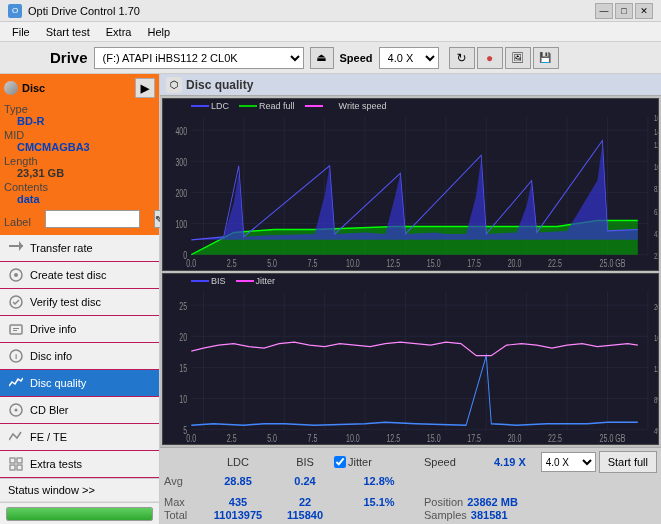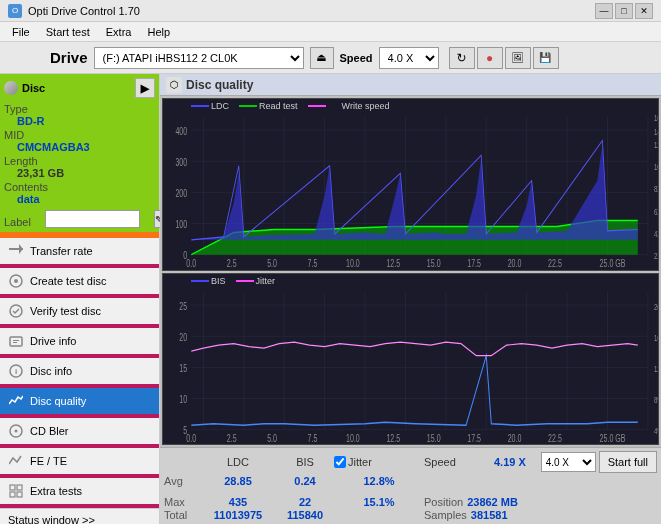--- a/index.html
+++ b/index.html
@@ -26,33 +26,33 @@
     .toolbar-icons { display: flex; gap: 2px; margin-left: 4px; }
     .toolbar-icon-btn { width: 26px; height: 22px; background: #e0e0e0; border: 1px solid #999; display: flex; align-items: center; justify-content: center; cursor: pointer; font-size: 12px; }
     
     
     .main { display: flex; height: calc(524px - 74px); }
     
     
     .sidebar { width: 160px; min-width: 160px; background: #f0f0f0; border-right: 1px solid #ccc; display: flex; flex-direction: column; }
     
     
-    .disc-panel { background: #84cc16; padding: 4px; border-bottom: 6px solid #f97316; }
+    .disc-panel { background: #f97316; padding: 4px; border-bottom: 3px solid #f97316; }
     .disc-header { display: flex; align-items: center; gap: 4px; font-weight: bold; font-size: 11px; margin-bottom: 4px; }
     .disc-row { display: flex; justify-content: center; padding: 1px 0; font-size: 11px; flex-direction: column; }
     .disc-key { color: #444; }
     .disc-val { color: #0040c0; font-weight: bold; margin-left: 13px; }
     .disc-val.normal { color: #333; }
     .label-row { display: flex; align-items: flex-end; gap: 14px; margin-top: 4px; }
     .label-input { height: 18px; border: 1px solid #999; width: 95px; font-size: 11px; padding: 0 2px; }
     .label-edit-btn { width: 20px; height: 18px; background: #e0e0e0; border: 1px solid #999; display: flex; align-items: center; justify-content: center; cursor: pointer; font-size: 10px; }
     
     
     .nav-menu { flex: 1; }
-    .nav-item { display: flex; align-items: center; gap: 6px; padding: 5px 8px; cursor: pointer; font-size: 11px; border-bottom: 4px solid #be185d; }
+    .nav-item { display: flex; align-items: center; gap: 6px; padding: 5px 8px; cursor: pointer; font-size: 11px; border-bottom: 1px solid #be185d; }
     .nav-item.active { background: #2277cc; color: white; }
     .nav-item .nav-icon { width: 16px; height: 16px; display: flex; align-items: center; justify-content: center; }
     
     
     .sidebar-bottom { border-top: 1px solid #ccc; }
     .status-window-btn { display: flex; align-items: center; gap: 4px; padding: 5px 8px; cursor: pointer; font-size: 11px; border-bottom: 1px solid #e0e0e0; }
     
     
     .progress-area { padding: 4px 6px; background: #f0f0f0; border-top: 1px solid #ccc; }
     .progress-bar-outer { height: 14px; border: 1px solid #999; background: #e0e0e0; border-radius: 2px; overflow: hidden; margin-bottom: 2px; }
@@ -265,21 +265,21 @@
     <div class="charts-area">
 
       <div class="chart-container" style="background:#1a1a2a; border:1px solid #444; flex:1; position:relative; overflow:hidden;">
         <div style="position:absolute; top:2px; left:28px; display:flex; gap:10px; font-size:9px; z-index:10;">
           <div style="display:flex; align-items:center; gap:2px;">
             <div style="width:18px; height:2px; background:#4444ff;"></div>
             <span style="color:#ccc;">LDC</span>
           </div>
           <div style="display:flex; align-items:center; gap:2px;">
             <div style="width:18px; height:2px; background:#00cc00;"></div>
-            <span style="color:#ccc;">Read test</span>
+            <span style="color:#ccc;">Read full</span>
           </div>
           <div style="display:flex; align-items:center; gap:16px;">
             <div style="width:18px; height:2px; background:#ff44ff;"></div>
             <span style="color:#ccc;">Write speed</span>
           </div>
         </div>
         <svg width="100%" height="100%" viewBox="0 0 490 115" preserveAspectRatio="none">
 
           <rect width="490" height="115" fill="#1a1a2a"></rect>
 

